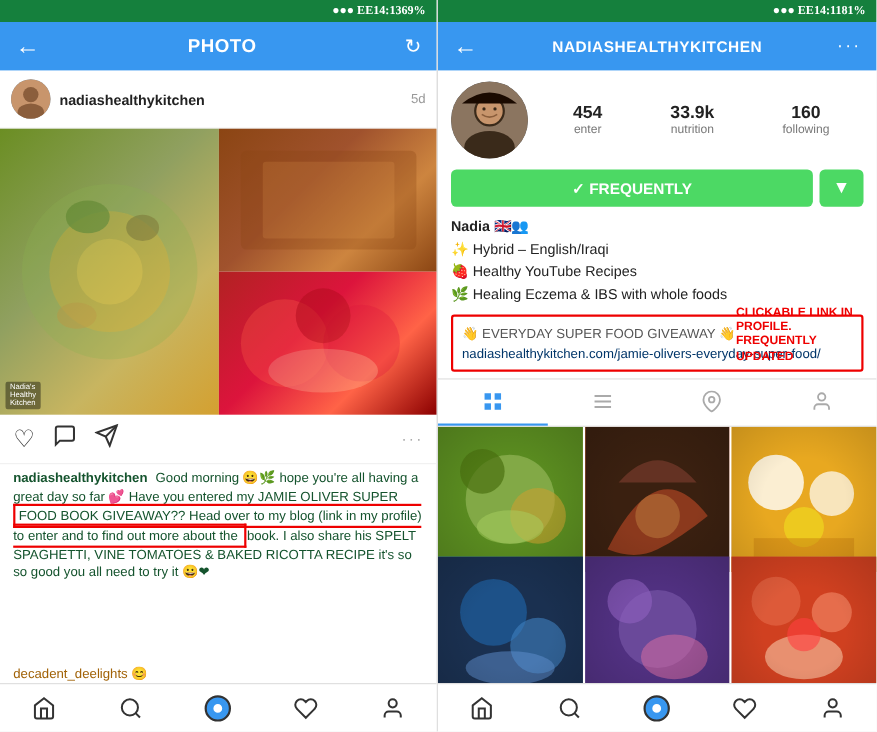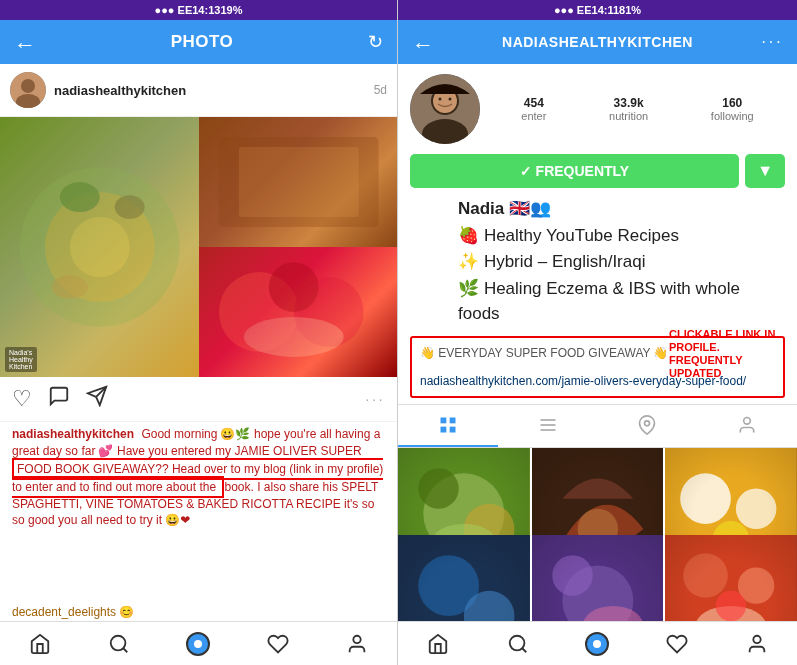--- a/index.html
+++ b/index.html
@@ -18,29 +18,30 @@
       height: 665px;
       background: #fff;
       display: flex;
       flex-direction: column;
       overflow: hidden;
       border-right: 1px solid #ccc;
     }
 
     
     .status-bar {
-      background: #4c1d95;
+      background: #15803d;
       color: white;
       font-size: 11px;
       font-weight: 600;
       display: flex;
       align-items: center;
-      justify-content: center;
+      justify-content: flex-end;
       padding: 4px 10px;
       height: 20px;
+      font-family: Liberation Serif, serif;
     }
 
     
     .nav-header {
       background: #3897f0;
       color: white;
       display: flex;
       align-items: center;
       justify-content: space-between;
       padding: 8px 14px;
@@ -134,21 +135,21 @@
       font-size: 13px;
       font-weight: 700;
       color: #222;
     }
     .likes-row .heart { color: #e0174f; margin-right: 4px; }
 
     
     .caption-area {
       padding: 4px 12px 6px;
       font-size: 12.5px;
-      color: #b91c1c;
+      color: #14532d;
       line-height: 1.45;
       flex: 1;
       overflow: hidden;
     }
     .caption-username { font-weight: 700; margin-right: 4px; }
 
     
     .hashtag-row {
       padding: 2px 12px;
       font-size: 12px;
@@ -224,21 +225,21 @@
       overflow: hidden;
       flex-shrink: 0;
     }
     .profile-stats {
       display: flex;
       flex: 1;
       justify-content: space-around;
       text-align: center;
     }
     .stat-col { display: flex; flex-direction: column; align-items: center; }
-    .stat-number { font-size: 12px; font-weight: 700; color: #222; }
+    .stat-number { font-size: 16px; font-weight: 700; color: #222; }
     .stat-label { font-size: 11px; color: #777; }
 
     
     .following-btn-row {
       display: flex;
       padding: 4px 12px;
       gap: 6px;
     }
     .following-btn {
       flex: 1;
@@ -261,41 +262,40 @@
       border: none;
       border-radius: 5px;
       padding: 8px 12px;
       cursor: pointer;
       font-size: 16px;
     }
 
     
     .profile-bio {
       padding: 4px 12px 2px;
-      font-size: 17px;
+      font-size: 13px;
       color: #222;
       line-height: 1.5;
-      margin-left: 48px;
     }
     .profile-bio .display-name { font-weight: 700; }
     .profile-bio .bio-line { display: flex; align-items: center; gap: 4px; margin: 1px 0; }
 
     
     .giveaway-box {
       margin: 6px 12px;
       border: 2px solid #e00;
       padding: 8px;
       font-size: 12px;
       color: #333;
       border-radius: 3px;
     }
     .giveaway-box .giveaway-title {
       font-size: 12px;
       color: #555;
-      margin-bottom: 14px;
+      margin-bottom: 4px;
     }
     .giveaway-box .giveaway-link {
       color: #003569;
       font-size: 12px;
       word-break: break-all;
     }
 
     
     .profile-tabs {
       display: flex;
@@ -353,21 +353,21 @@
   </style>
 </head>
 <body>
 
 <div class="phone">
 
   <div class="status-bar">
     <span>●●● EE</span>
     <span style="font-weight:600">14:13</span>
     <span>
-      <span>19%</span>
+      <span>69%</span>
     </span>
   </div>
 
   <div class="nav-header">
     <span class="nav-icon" style="font-size:22px">←</span>
     <span class="nav-title">PHOTO</span>
     <span class="refresh-icon">↻</span>
   </div>
 
   <div class="post-user-row">
@@ -525,22 +525,22 @@
     </div>
   </div>
 
   <div class="following-btn-row">
     <button class="following-btn">✓ FREQUENTLY</button>
     <button class="following-btn-dropdown">▼</button>
   </div>
 
   <div class="profile-bio">
     <div class="display-name">Nadia 🇬🇧👥</div>
+    <div class="bio-line">✨ Hybrid – English/Iraqi</div>
     <div class="bio-line">🍓 Healthy YouTube Recipes</div>
-    <div class="bio-line">✨ Hybrid – English/Iraqi</div>
     <div class="bio-line">🌿 Healing Eczema &amp; IBS with whole foods</div>
   </div>
 
   <div style="display:flex;align-items:flex-start;position:relative">
     <div class="giveaway-box" style="flex:1">
       <div class="giveaway-title">👋 EVERYDAY SUPER FOOD GIVEAWAY 👋</div>
       <a class="giveaway-link" style="cursor:pointer">nadiashealthykitchen.com/jamie-olivers-everyday-super-food/</a>
     </div>
 
     <div style="position:absolute;right:8px;top:-2px;color:#e00;font-size:11px;font-weight:700;text-align:left;max-width:120px;line-height:1.2">CLICKABLE LINK IN PROFILE. FREQUENTLY UPDATED</div>

